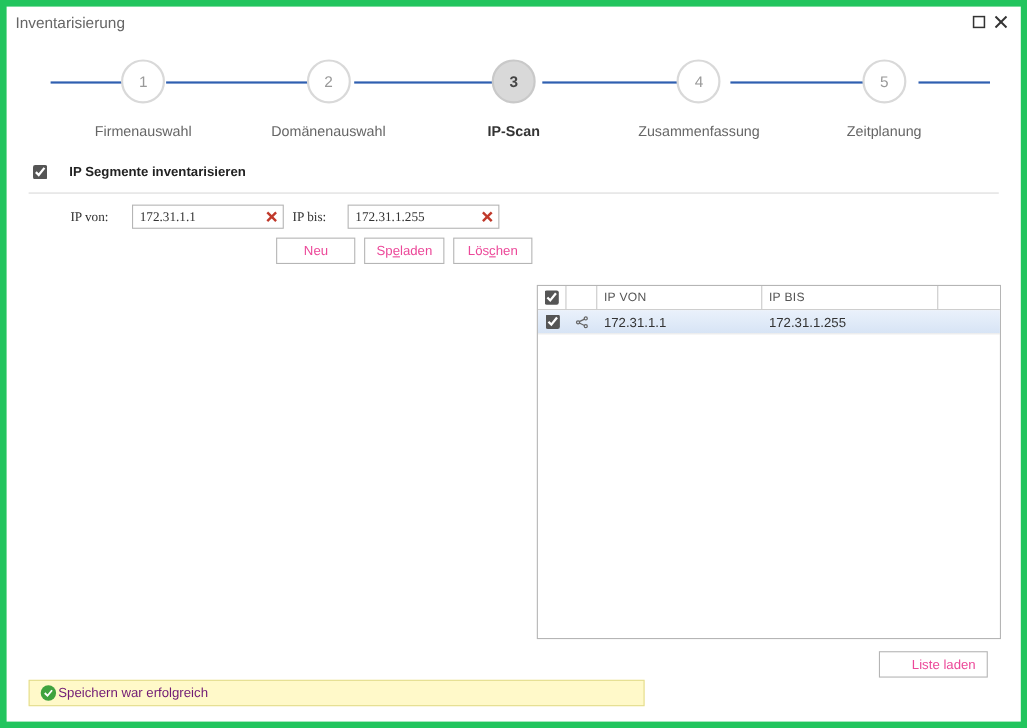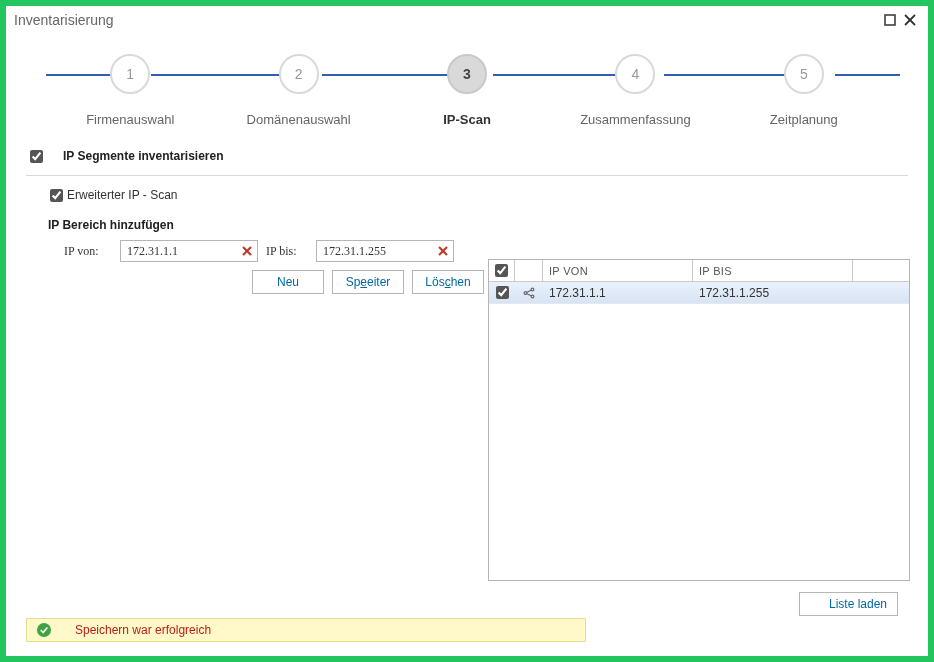--- a/index.html
+++ b/index.html
@@ -156,21 +156,21 @@
     justify-content: flex-end;
     width: 420px;
   }
   .btn {
     height: 24px;
     min-width: 72px;
     border: 1px solid #b5b5b5;
     background: #fff;
     font-family: inherit;
     font-size: 12px;
-    color: #0369a1;
+    color: #ec4899;
     cursor: pointer;
     padding: 0 10px;
   }
   .btn u { text-decoration: underline; }
 
   .table-wrap {
     position: absolute;
     left: 482px;
     top: 253px;
     width: 422px;
@@ -231,23 +231,23 @@
     display: flex;
     align-items: center;
     gap: 10px;
   }
   .status {
     flex: 0 0 560px;
     height: 24px;
     background: #fff9c9;
     border: 1px solid #e4dd8e;
     display:flex; align-items:center;
-    gap:24px;
+    gap:2px;
     padding: 0 10px;
-    color:#b91c1c;
+    color:#701a75;
   }
   .status .ok-icon {
     width:14px;height:14px;border-radius:50%;
     background:#3fa33f;display:flex;align-items:center;justify-content:center;
   }
   .status .ok-icon svg{stroke:#fff;stroke-width:2;}
   .footer .btns { display:flex; gap:8px; margin-left:auto;}
   .footer .btn { min-width: 86px; }
 
   input[type=checkbox]{
@@ -307,26 +307,21 @@
     </div>
 
   <div class="content">
 
     <div class="section-check">
       <input type="checkbox" id="chk-seg" checked="" style="">
       <span>IP Segmente inventarisieren</span>
     </div>
     <div class="hr"></div>
 
-    <div class="sub-check">
-      <input type="checkbox" id="chk-ext" checked="" style="">
-      <span>Erweiterter IP - Scan</span>
-    </div>
-
-    <div class="sub-header">IP Bereich hinzufügen</div>
+
 
     <div class="form-row">
       <div class="form-col-left">
         <div class="ip-inputs">
           <span class="lbl">IP von:</span>
           <span class="ip-input-wrap">
             <input class="ip-input" value="172.31.1.1" style="">
             <span class="ip-clear">
               <svg width="12" height="12" viewBox="0 0 12 12">
                   <line x1="2" y1="2" x2="10" y2="10"></line>
@@ -340,21 +335,21 @@
             <span class="ip-clear">
               <svg width="12" height="12" viewBox="0 0 12 12">
                   <line x1="2" y1="2" x2="10" y2="10"></line>
                   <line x1="10" y1="2" x2="2" y2="10"></line>
                 </svg>
             </span>
           </span>
         </div>
         <div class="btn-row">
           <button class="btn"><span>Neu</span></button>
-          <button class="btn"><span>Sp</span><u>e</u><span>eiter</span></button>
+          <button class="btn"><span>Sp</span><u>e</u><span>laden</span></button>
           <button class="btn"><span>Lös</span><u>c</u><span>hen</span></button>
         </div>
       </div>
     </div>
 
   </div>
 
   <div class="table-wrap">
     <div class="thead">
       <div class="th chk">

